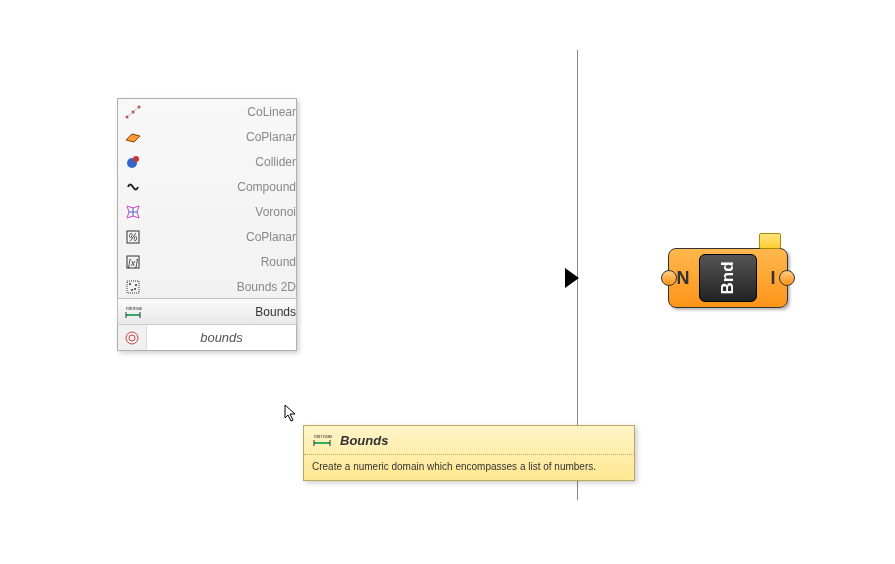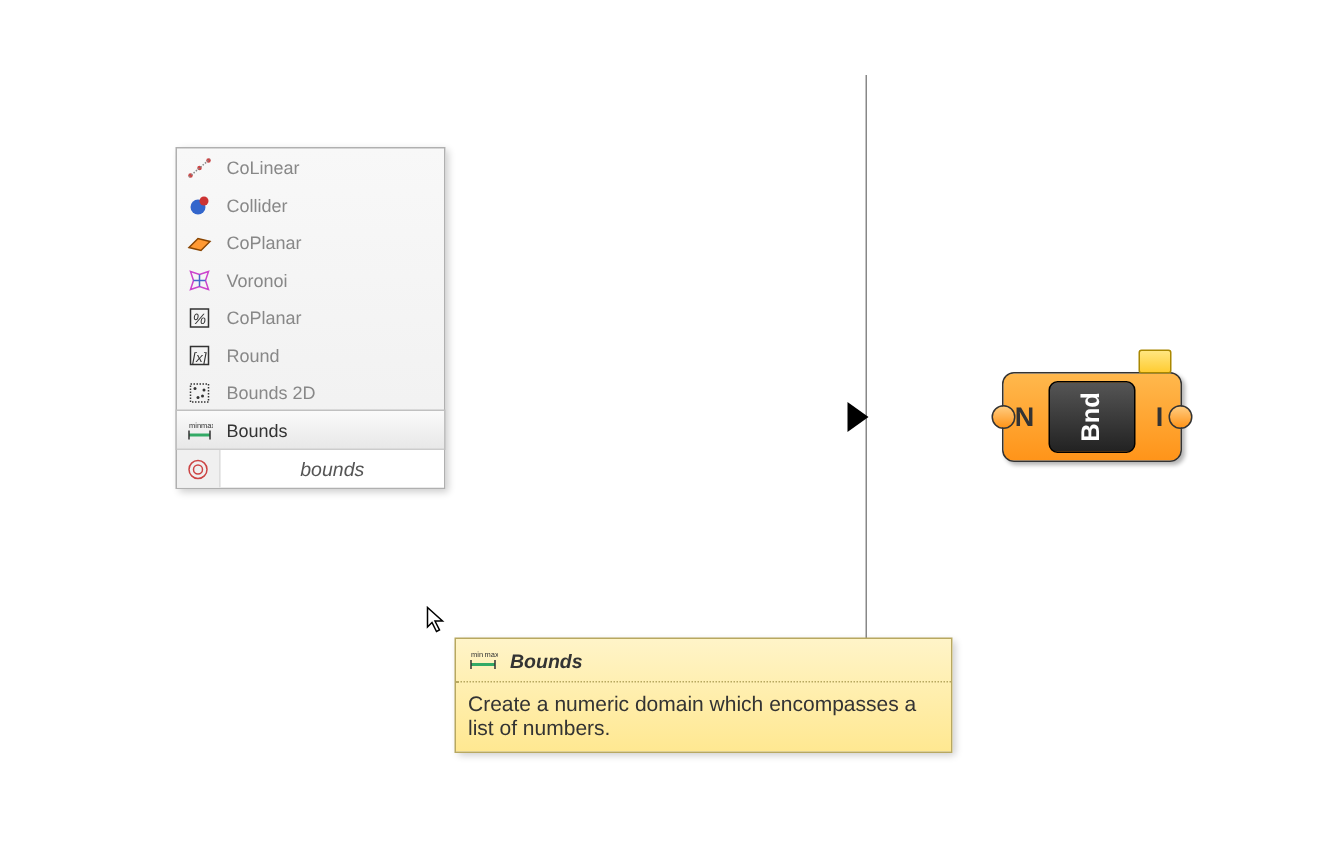--- a/index.html
+++ b/index.html
@@ -44,20 +44,21 @@
     box-shadow: 2px 2px 5px rgba(0,0,0,0.2);
   }
   
   .menu-item {
     display: flex;
     align-items: center;
     height: 25px;
     padding-left: 5px;
     color: #888;
     cursor: pointer;
+    justify-content: space-between;
   }
   
   .menu-item.active {
     background: linear-gradient(to bottom, #fafafa, #e8e8e8);
     border: 1px solid #c0c0c0;
     color: #333;
     margin: -1px;
   }
   
   .menu-icon {
@@ -125,21 +126,21 @@
     font-style: italic;
     font-weight: bold;
     color: #333;
     margin-left: 8px;
     font-size: 13px;
   }
   
   .tooltip-body {
     padding: 6px 8px 8px 8px;
     color: #333;
-    font-size: 14px;
+    font-size: 10px;
   }
   
   .node {
     position: absolute;
     left: 668px;
     top: 248px;
     width: 118px;
     height: 58px;
     background: linear-gradient(to bottom, #ffb84d, #ff9419);
     border: 1px solid #333;
@@ -218,33 +219,41 @@
           <circle cx="9" cy="9" r="1.5" fill="#c44"></circle>
           <circle cx="15" cy="4" r="1.5" fill="#c44"></circle>
           <line x1="2" y1="15" x2="16" y2="3" stroke="#888" stroke-dasharray="1 1"></line>
         </svg>
     </span>
     <span>CoLinear</span>
   </div>
   <div class="menu-item">
     <span class="menu-icon">
       <svg class="ic" viewBox="0 0 18 18">
+          <path d="M2 12 L8 6 L16 8 L10 14 Z" fill="#ff9933" stroke="#884400"></path>
+        </svg>
+    </span>
+    <span>CoPlanar</span>
+  </div>
+  <div class="menu-item">
+    <span class="menu-icon">
+      <svg class="ic" viewBox="0 0 18 18">
           <circle cx="8" cy="10" r="5" fill="#3366cc"></circle>
           <circle cx="12" cy="6" r="3" fill="#cc3333"></circle>
         </svg>
     </span>
     <span>Collider</span>
   </div>
   <div class="menu-item">
     <span class="menu-icon">
       <svg class="ic" viewBox="0 0 18 18">
-          <path d="M2 12 L8 6 L16 8 L10 14 Z" fill="#ff9933" stroke="#884400"></path>
-        </svg>
-    </span>
-    <span>CoPlanar</span>
+          <path d="M4 9 Q6 4 9 9 Q12 14 14 9" fill="none" stroke="#222" stroke-width="2"></path>
+        </svg>
+    </span>
+    <span>Compound</span>
   </div>
   <div class="menu-item">
     <span class="menu-icon">
       <svg class="ic" viewBox="0 0 18 18">
           <path d="M3 3 L9 5 L15 3 L13 9 L15 15 L9 13 L3 15 L5 9 Z" fill="none" stroke="#cc44cc"></path>
           <path d="M9 5 L9 13 M5 9 L13 9" stroke="#4466cc"></path>
         </svg>
     </span>
     <span>Voronoi</span>
   </div>

